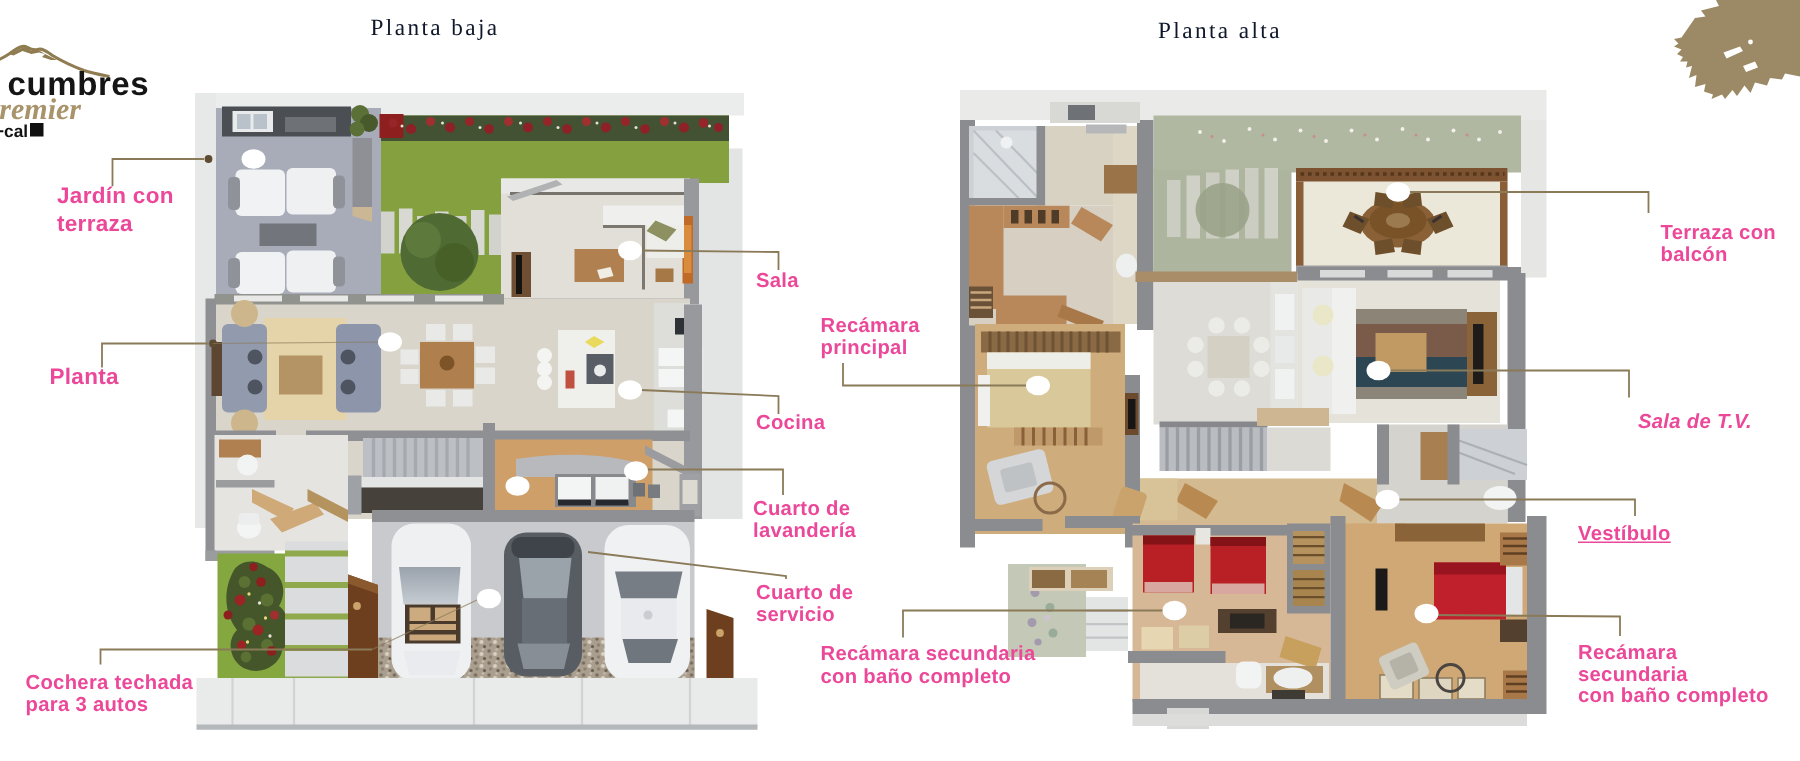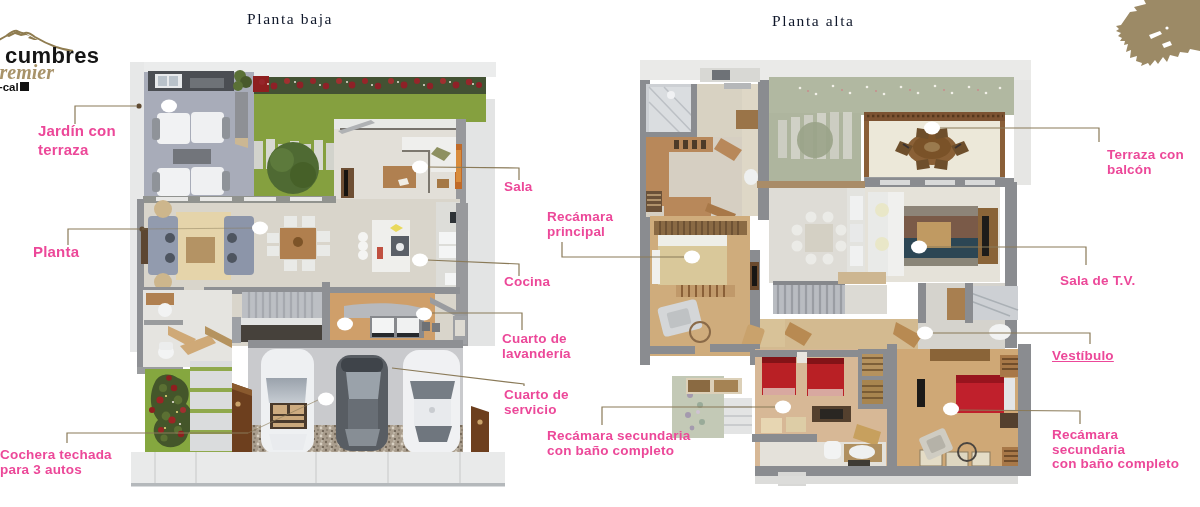--- a/index.html
+++ b/index.html
@@ -803,33 +803,33 @@
 </g>
 </svg>
 
 <div class="title" style="left:247px;top:10px;">Planta baja</div>
 <div class="title" style="left:772px;top:12px;">Planta alta</div>
 
 <div class="lbl" style="left:38px;top:121px;font-size:15px;line-height:19px;">Jardín con<br>terraza</div>
 
 <div class="lbl" style="left:33px;top:245px;font-size:15px;">Planta</div>
 
-<div class="lbl" style="left:0px;top:448px;">Cochera techada<br>para 3 autos</div>
+<div class="lbl" style="left:17px;top:448px;">Cochera techada<br>para 3 autos</div>
 
 <div class="lbl" style="left:504px;top:180px;text-align:center;">Sala</div>
 
 <div class="lbl" style="left:547px;top:210px;">Recámara<br>principal</div>
 
 <div class="lbl" style="left:504px;top:275px;">Cocina</div>
 
 <div class="lbl" style="left:502px;top:332px;">Cuarto de<br>lavandería</div>
 
 <div class="lbl" style="left:504px;top:388px;">Cuarto de<br>servicio</div>
 
 <div class="lbl" style="left:547px;top:429px;">Recámara secundaria<br>con baño completo</div>
 
 <div class="lbl" style="left:1081px;top:148px;margin-left:26px;">Terraza con<br>balcón</div>
 
-<div class="lbl" style="left:1060px;top:274px;">Sala de T.V.</div>
+<div class="lbl" style="left:1092px;top:274px;font-style:italic;">Sala de T.V.</div>
 
 <div class="lbl" style="left:1052px;top:349px;text-decoration:underline;">Vestíbulo</div>
 
 <div class="lbl" style="left:1052px;top:428px;">Recámara<br>secundaria<br>con baño completo</div>
 
 </body></html>

